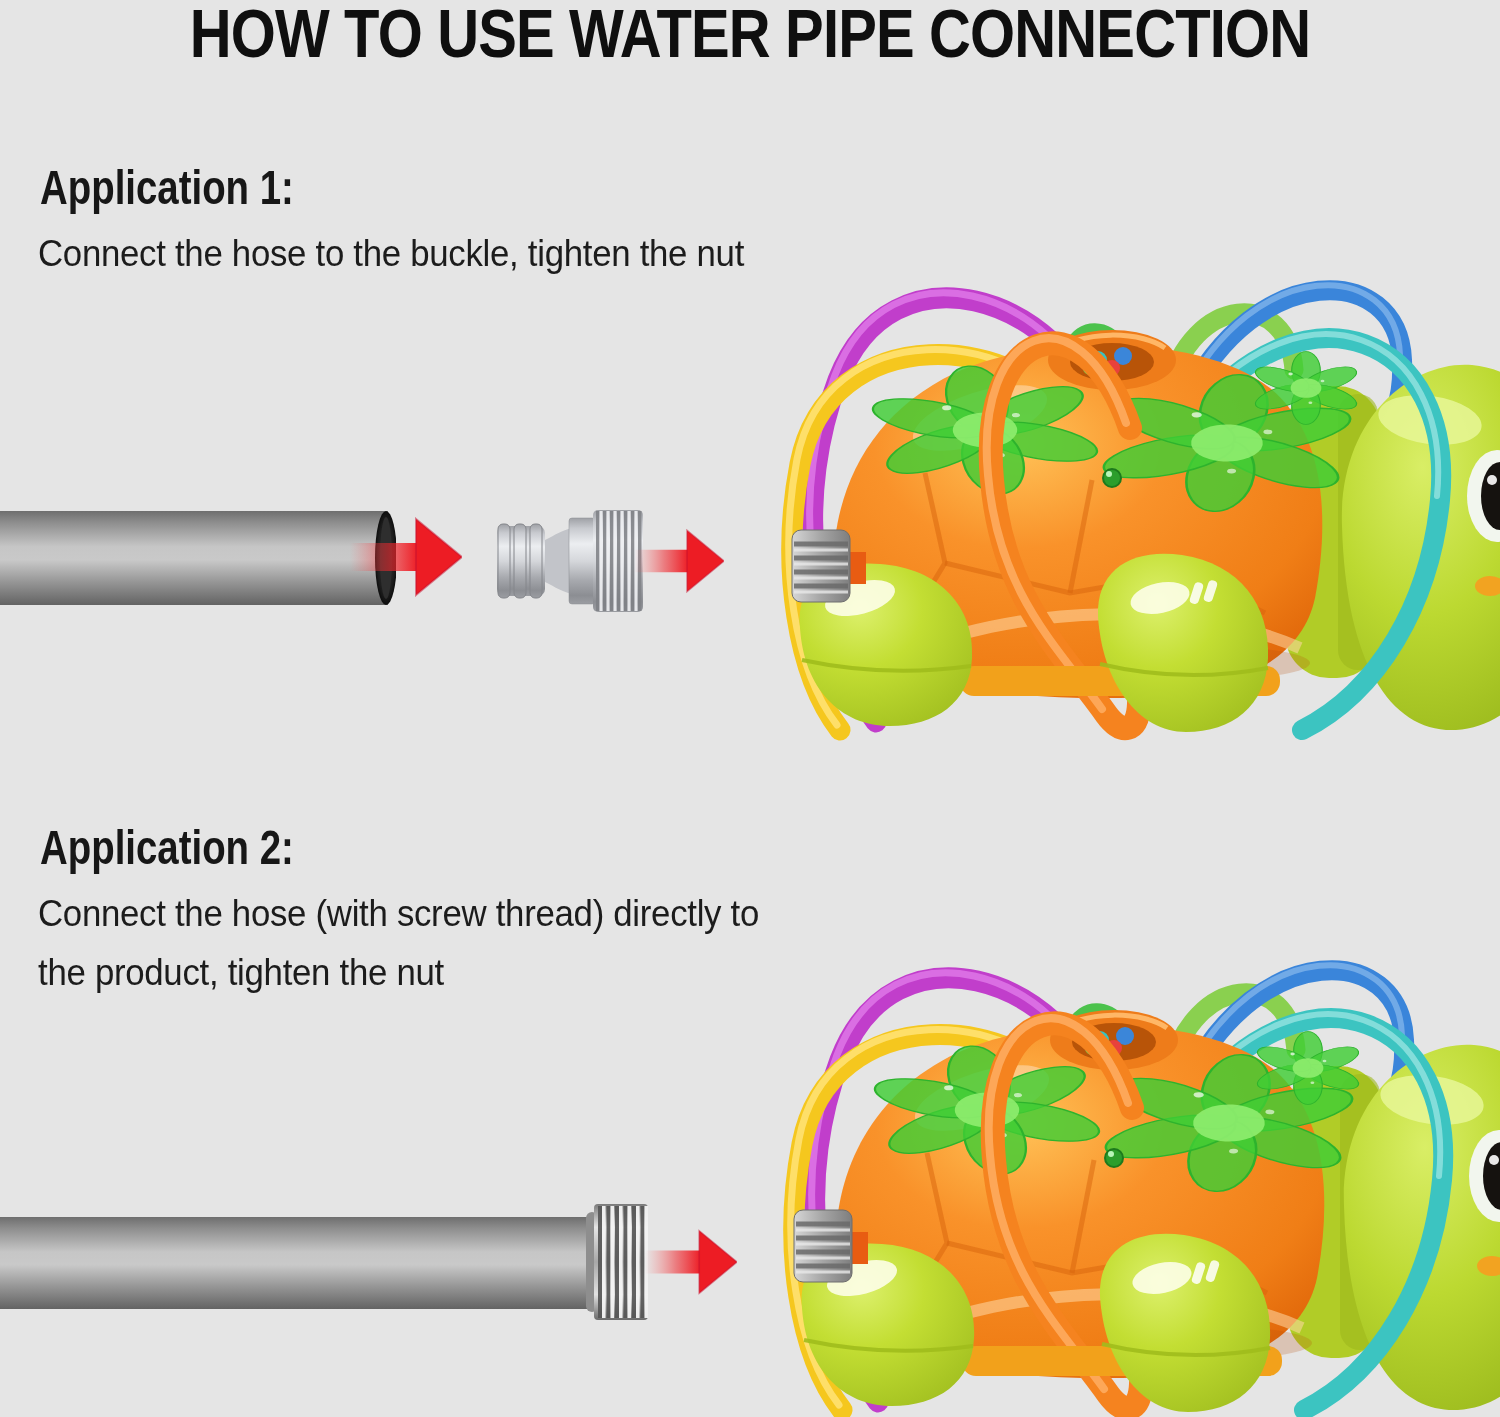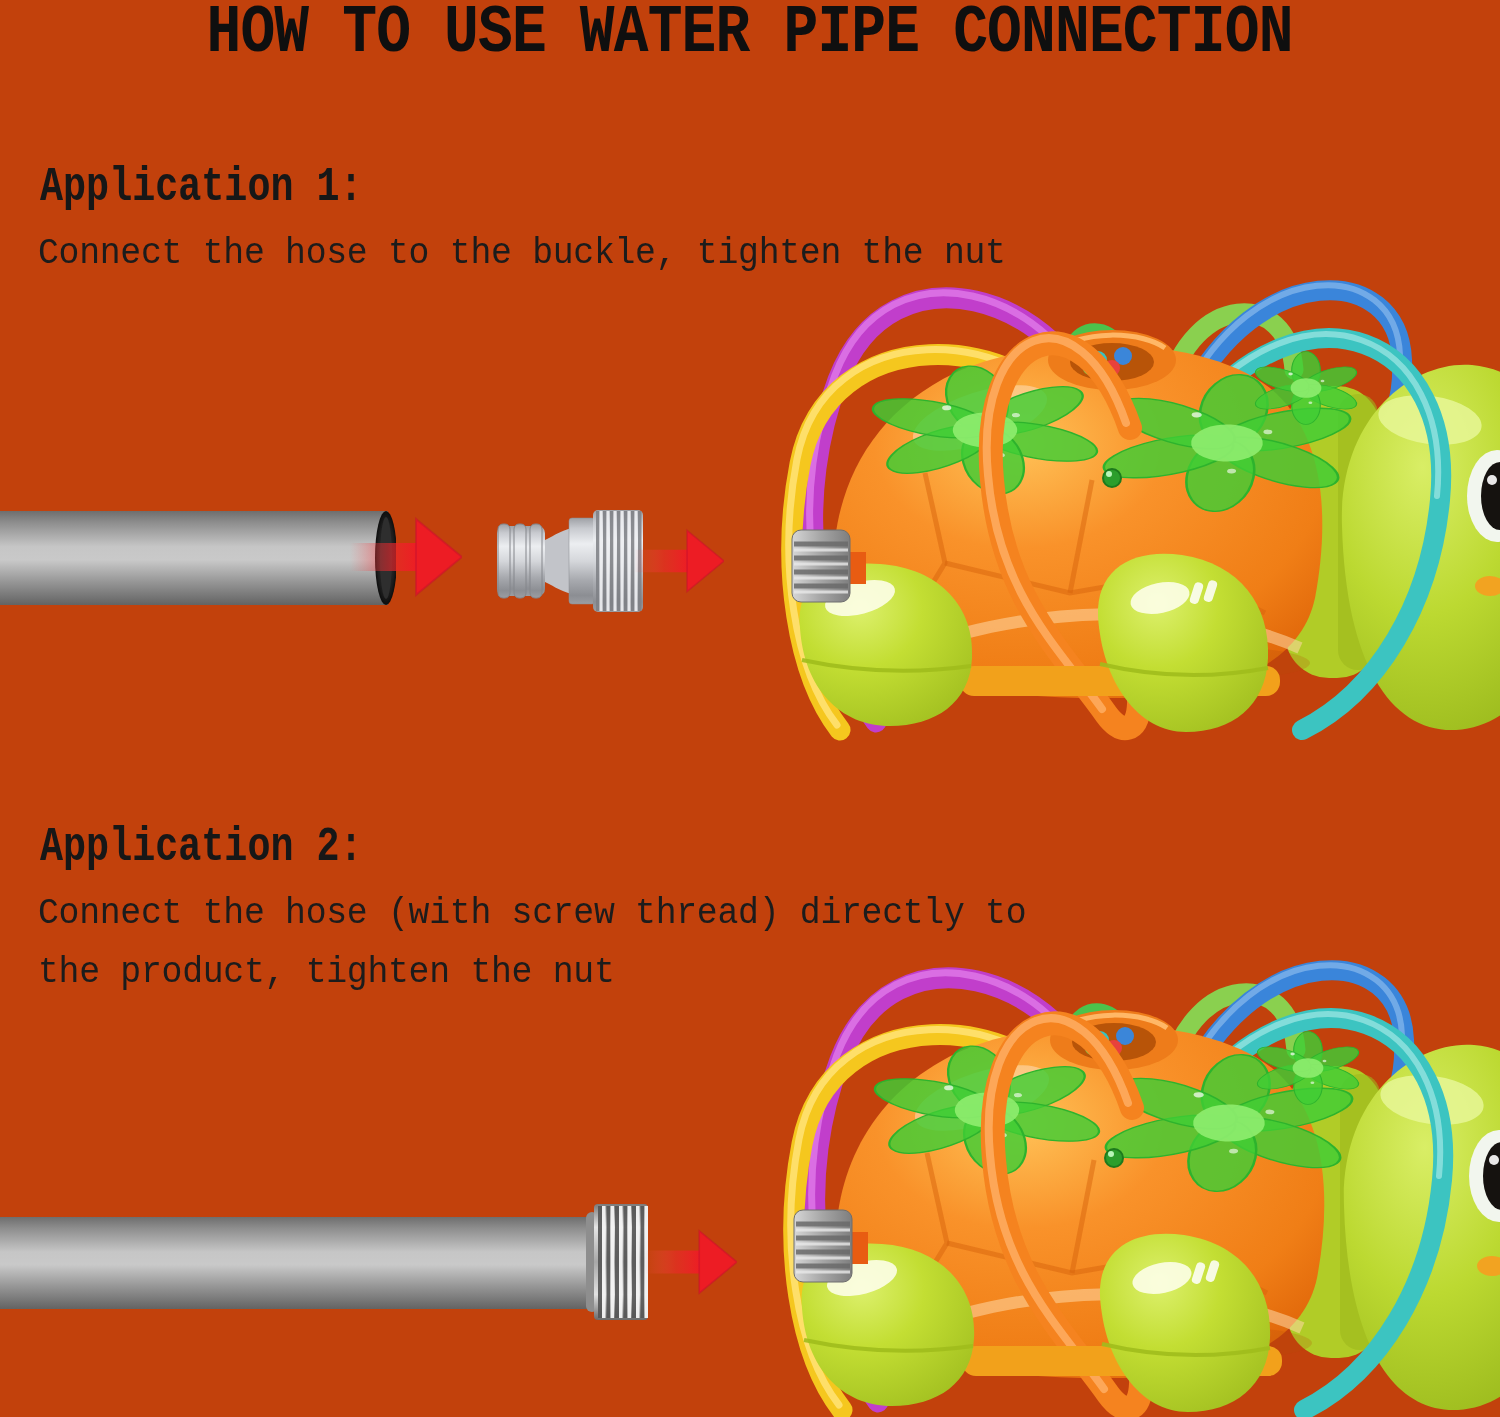--- a/index.html
+++ b/index.html
@@ -1,18 +1,18 @@
 <!DOCTYPE html>
 <html><head>
 <meta charset="utf-8">
 <style>
   html,body{margin:0;padding:0;background:#ffffff;}
   .canvas{
-    position:relative;width:1500px;height:1417px;background:#c2410c;
-    overflow:hidden;font-family:Liberation Mono, monospace;color:#111;
+    position:relative;width:1500px;height:1417px;background:#e5e5e5;
+    overflow:hidden;font-family:Liberation Sans, sans-serif;color:#111;
   }
   .title{
     position:absolute;left:0;top:-6px;width:1500px;text-align:center;
     font-weight:bold;font-size:69px;white-space:nowrap;color:#0f0f0f;
   }
   .title .squeeze{display:inline-block;transform:scaleX(.84);letter-spacing:-1px;}
   .app-heading{
     position:absolute;left:40px;font-weight:bold;font-size:48px;color:#171717;
     transform:scaleX(.80);transform-origin:left top;white-space:nowrap;letter-spacing:0;
   }

